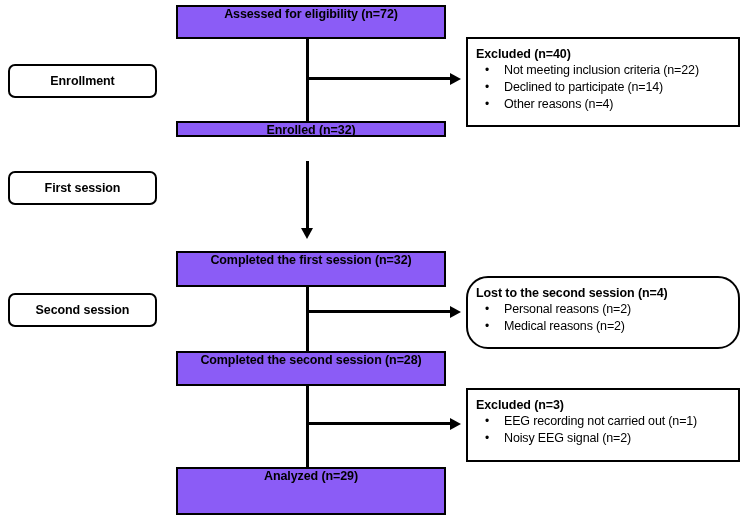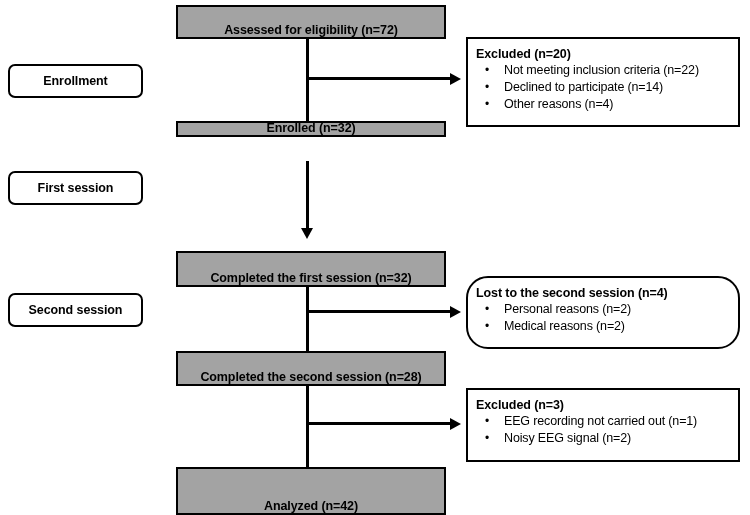--- a/index.html
+++ b/index.html
@@ -15,21 +15,21 @@
     background: #ffffff;
     overflow: hidden;
     font-family: "Liberation Sans", sans-serif;
     color: #000000;
   }
 
   
   .stage-box {
     position: absolute;
     left: 8px;
-    width: 135px;
+    width: 149px;
     height: 34px;
     box-sizing: border-box;
     border: 2.5px solid #000000;
     border-radius: 7px;
     background: #ffffff;
     display: flex;
     align-items: center;
     justify-content: center;
   }
   .stage-label {
@@ -39,23 +39,23 @@
     white-space: nowrap;
   }
 
   
   .flow-box {
     position: absolute;
     left: 176px;
     width: 270px;
     box-sizing: border-box;
     border: 2.5px solid #000000;
-    background: #a3a3a3;
+    background: #8b5cf6;
     display: flex;
-    align-items: flex-end;
+    align-items: flex-start;
     justify-content: center;
   }
   .flow-label {
     font-size: 12.5px;
     font-weight: bold;
     letter-spacing: -0.1px;
     white-space: nowrap;
   }
 
   
@@ -164,25 +164,25 @@
 
   <div class="flow-box" style="top:251px; height:36px;">
     <span class="flow-label">Completed the first session (n=32)</span>
   </div>
 
   <div class="flow-box" style="top:351px; height:35px;">
     <span class="flow-label">Completed the second session (n=28)</span>
   </div>
 
   <div class="flow-box" style="top:467px; height:48px;">
-    <span class="flow-label">Analyzed (n=42)</span>
+    <span class="flow-label">Analyzed (n=29)</span>
   </div>
 
   <div class="side-box" style="top:37px; height:90px;">
-    <div class="side-title">Excluded (n=20)</div>
+    <div class="side-title">Excluded (n=40)</div>
     <ul class="side-list">
       <li>
         <span class="bullet">•</span>
         <span>Not meeting inclusion criteria (n=22)</span>
       </li>
       <li>
         <span class="bullet">•</span>
         <span>Declined to participate (n=14)</span>
       </li>
       <li>

